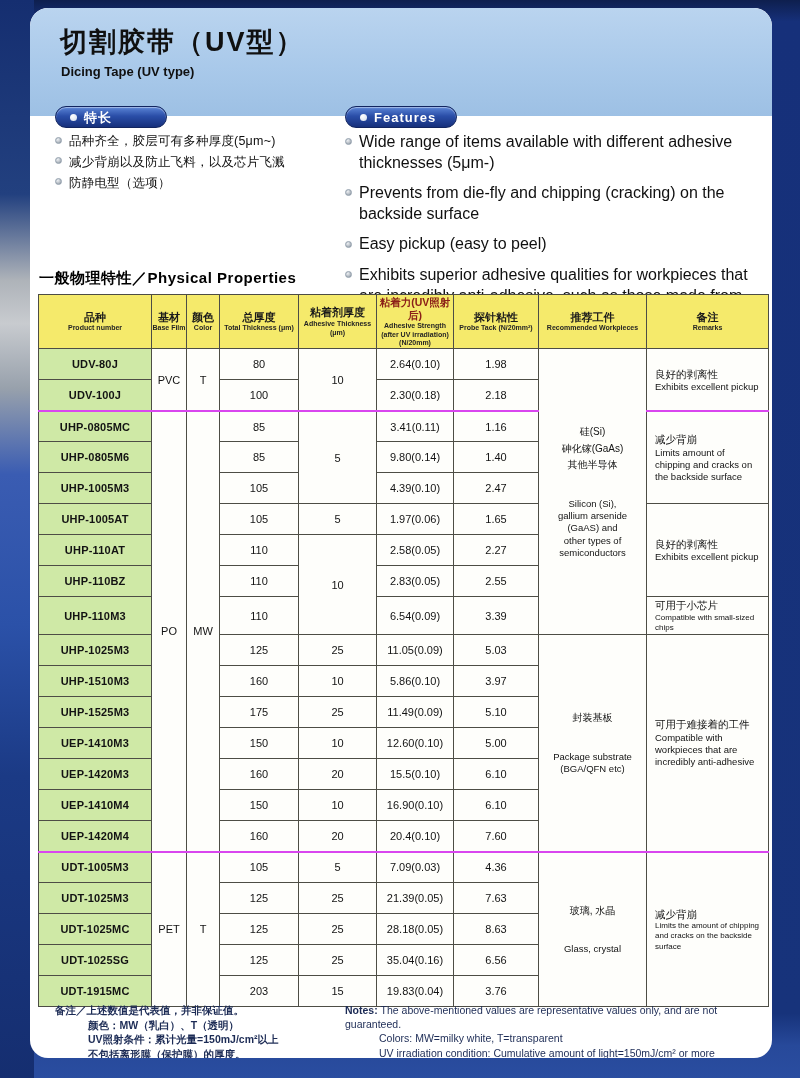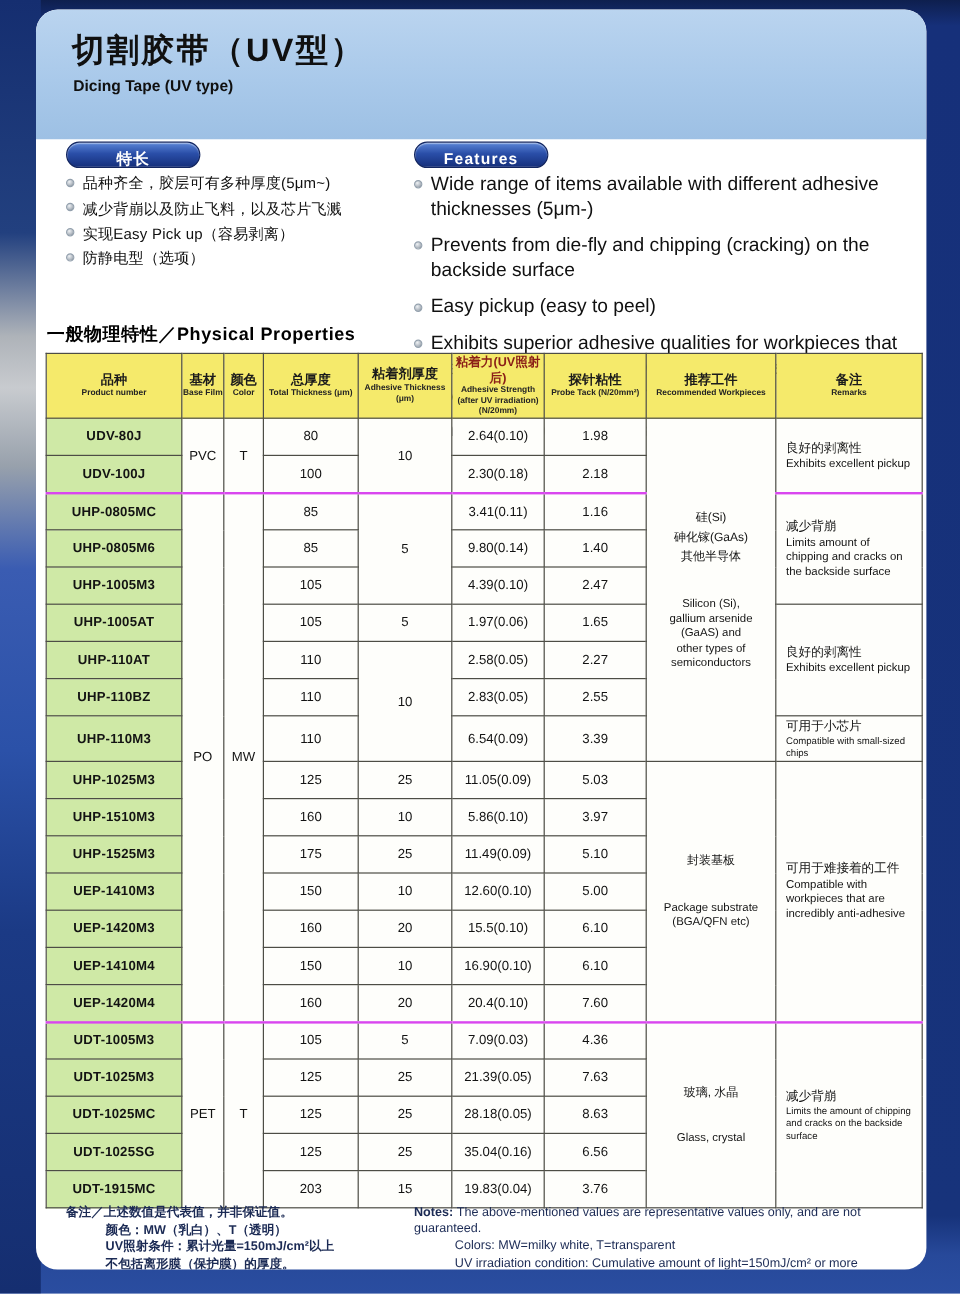--- a/index.html
+++ b/index.html
@@ -34,21 +34,20 @@
 
   .features-col{position:absolute;top:98px}
   .features-zh{left:25px;width:292px}
   .features-en{left:315px;width:416px}
   .pill{
     display:inline-flex;align-items:center;gap:7px;
     background:linear-gradient(180deg,var(--pill_top) 0%,#2a4ea8 45%,var(--pill_bottom) 100%);
     border:1px solid #12255f;border-radius:12px;height:22px;
     padding:0 14px;min-width:112px;
     box-shadow:inset 0 1px 1px rgba(255,255,255,.45);
-    flex-direction:column;
   }
   .pill .dot{width:7px;height:7px;border-radius:50%;background:radial-gradient(circle at 35% 30%,#ffffff,#dfe6f2 70%,#b9c6dd)}
   .pill .ptext{color:#fff;font-size:13px;font-weight:bold;letter-spacing:1px;line-height:1}
   ul.flist{list-style:none;margin-top:3px}
   ul.flist li{position:relative;padding-left:14px}
   .features-zh li{font-size:12.5px;line-height:1.66;color:#101010;letter-spacing:.2px}
   .features-en li{font-size:16px;line-height:1.32;margin-bottom:9px;color:#101010}
   .bullet{
     position:absolute;left:0;top:.45em;width:7px;height:7px;border-radius:50%;
     background:radial-gradient(circle at 35% 30%,#eef1f4,#b7bec6 55%,#7e8892);
@@ -104,21 +103,20 @@
   </div>
 
   <div class="features-col features-zh">
     <div class="pill">
       <span class="dot"></span>
       <span class="ptext">特长</span>
     </div>
     <ul class="flist">
         <li><span class="bullet"></span><span>品种齐全，胶层可有多种厚度(5μm~)</span></li>
         <li><span class="bullet"></span><span>减少背崩以及防止飞料，以及芯片飞溅</span></li>
-        <li><span class="bullet"></span><span>实现Easy Pick up（容易剥离）</span></li>
         <li><span class="bullet"></span><span>防静电型（选项）</span></li>
       </ul>
   </div>
 
   <div class="features-col features-en">
     <div class="pill">
       <span class="dot"></span>
       <span class="ptext">Features</span>
     </div>
     <ul class="flist">

